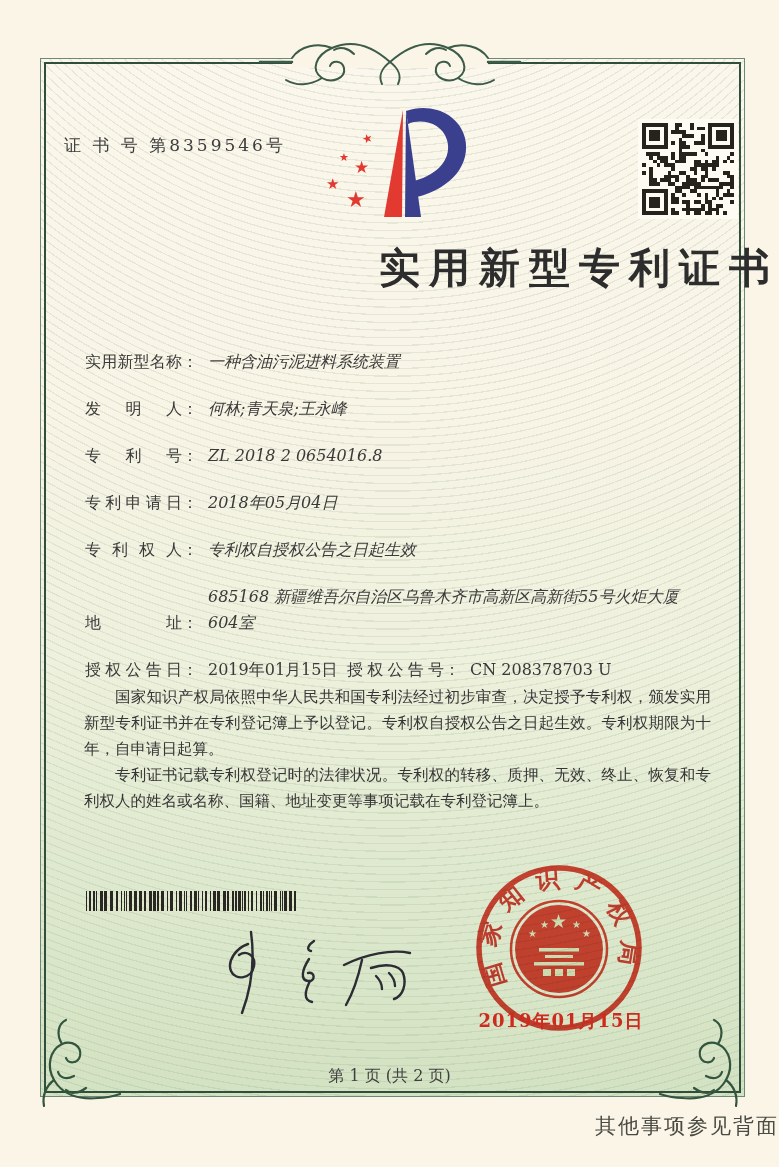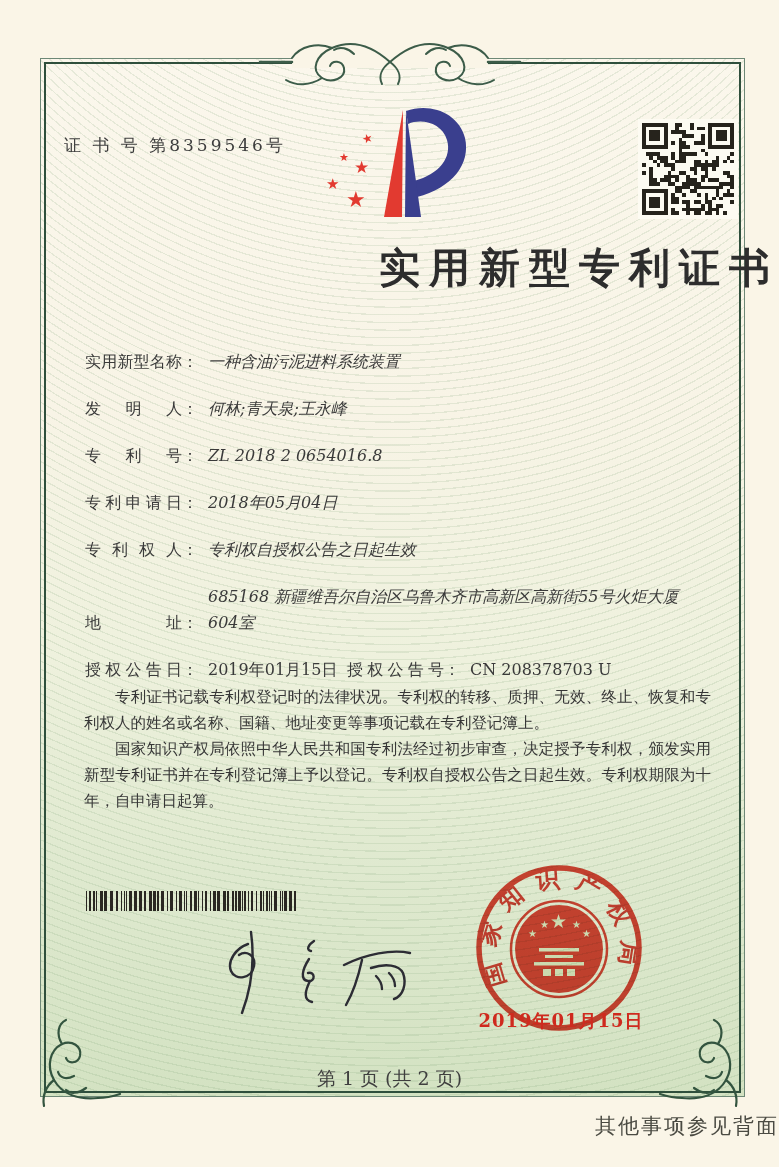--- a/index.html
+++ b/index.html
@@ -33,21 +33,21 @@
       line-height:26px;text-align:justify;color:#363636;}
   .paragraphs p{margin:0;text-indent:2em;}
   .barcode{position:absolute;left:86px;top:891px;line-height:0;}
   .director{position:absolute;left:90px;top:941px;font-size:16px;letter-spacing:4px;color:#3b3b3b;
       font-family:"DejaVu Sans","Liberation Sans",sans-serif;}
   .director div{margin-bottom:12px;}
   .signature{position:absolute;left:196px;top:916px;}
   .seal{position:absolute;left:468px;top:856px;mix-blend-mode:multiply;opacity:0.93;}
   .seal-date{position:absolute;left:477px;top:1009px;width:168px;text-align:center;
       font-size:18px;font-weight:bold;color:#cf2a1e;letter-spacing:1px;}
-  .page-num{position:absolute;left:0;top:1066px;width:100%;text-align:center;font-size:19px;color:#3f3f3f;}
+  .page-num{position:absolute;left:0;top:1066px;width:100%;text-align:center;font-size:16px;color:#3f3f3f;}
   .back-note{position:absolute;left:0;top:1112px;width:100%;text-align:right;font-size:21px;
       letter-spacing:2px;color:#4a4a42;}
 </style>
 </head>
 <body>
 
 <div class="page">
 
   <div class="cert-bg"></div>
   <div class="frame-outer"></div>
@@ -346,22 +346,22 @@
       <span>2019年01月15日</span>
       <span class="grant-right">
         <span class="flabel">授权公告号</span>
           <span class="fcolon">：</span>
         <span>CN 208378703 U</span>
       </span>
     </div>
   </div>
 
   <div class="paragraphs">
+    <p>国家知识产权局依照中华人民共和国专利法经过初步审查，决定授予专利权，颁发实用新型专利证书并在专利登记簿上予以登记。专利权自授权公告之日起生效。专利权期限为十年，自申请日起算。</p>
     <p>专利证书记载专利权登记时的法律状况。专利权的转移、质押、无效、终止、恢复和专利权人的姓名或名称、国籍、地址变更等事项记载在专利登记簿上。</p>
-    <p>国家知识产权局依照中华人民共和国专利法经过初步审查，决定授予专利权，颁发实用新型专利证书并在专利登记簿上予以登记。专利权自授权公告之日起生效。专利权期限为十年，自申请日起算。</p>
   </div>
 
   <div class="barcode">
     <svg id="barsvg" width="216" height="20">
         <rect x="0" y="0" width="1" height="20" fill="#2a2722"></rect>
         <rect x="3" y="0" width="2" height="20" fill="#2a2722"></rect>
         <rect x="7" y="0" width="2" height="20" fill="#2a2722"></rect>
         <rect x="10" y="0" width="1" height="20" fill="#2a2722"></rect>
         <rect x="14" y="0" width="3" height="20" fill="#2a2722"></rect>
         <rect x="18" y="0" width="3" height="20" fill="#2a2722"></rect>

